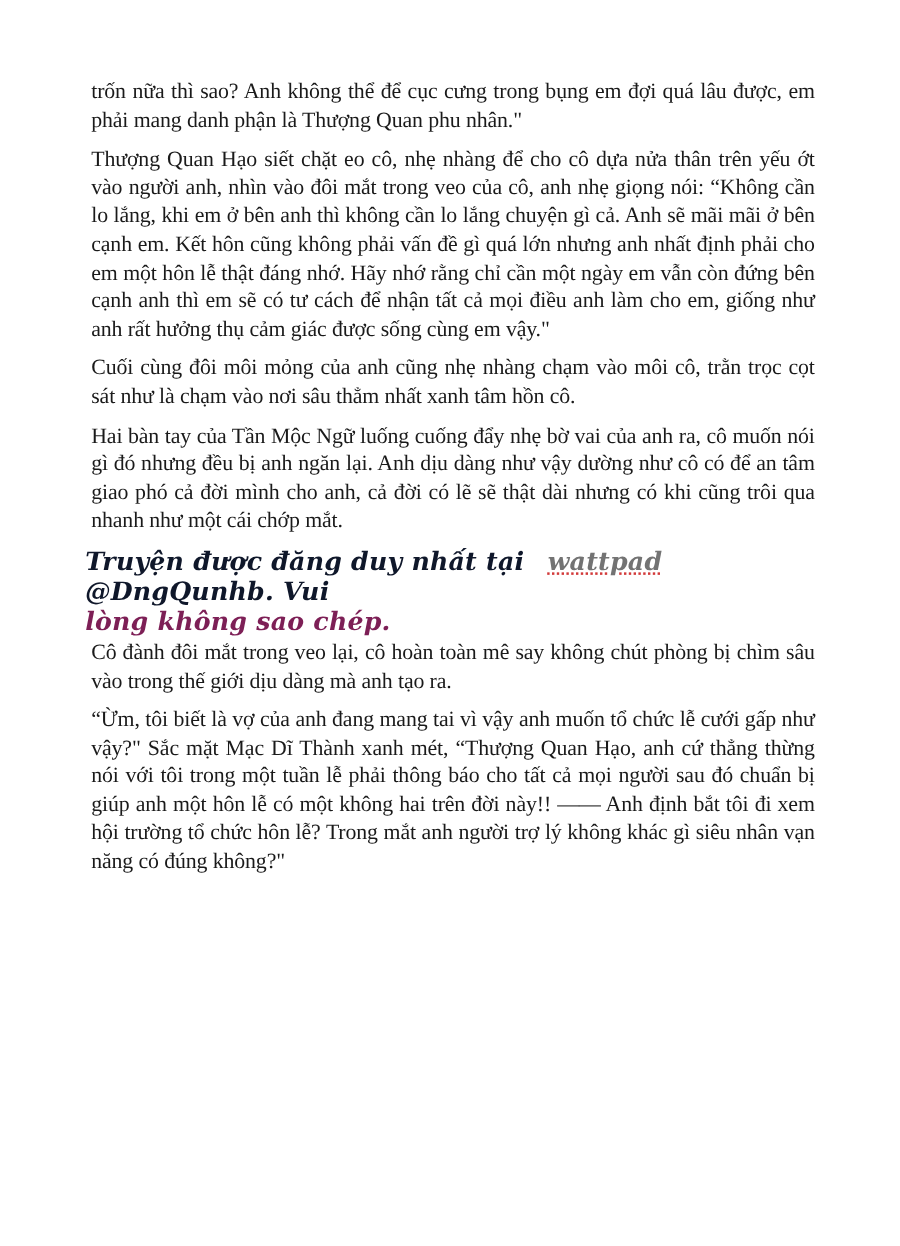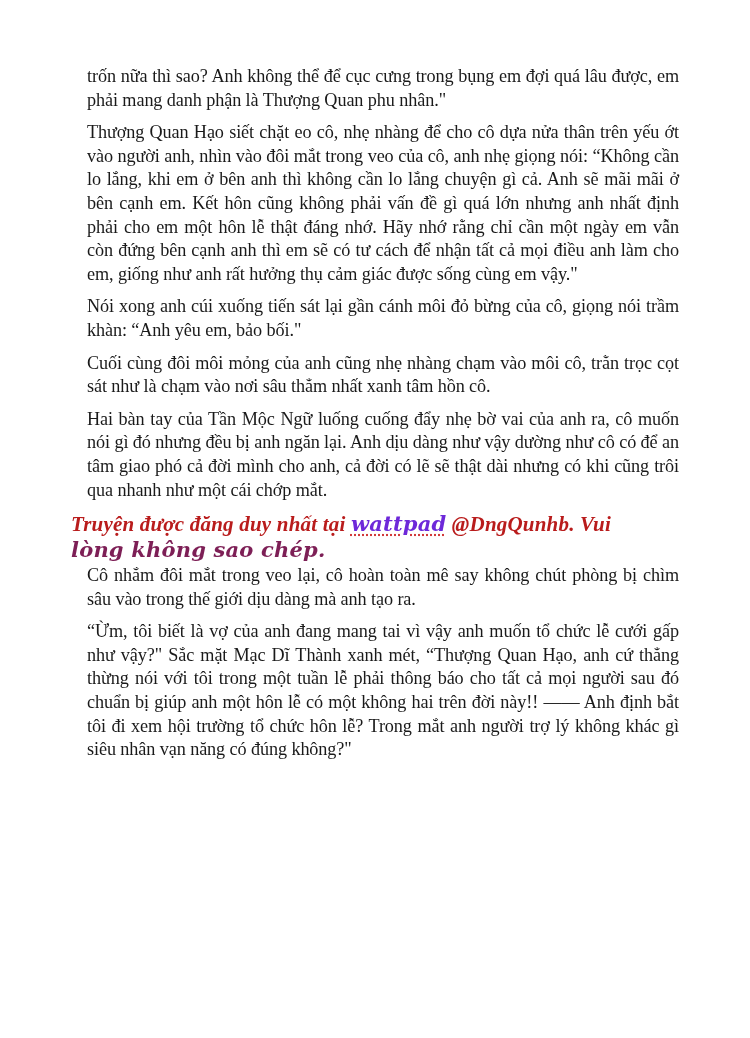--- a/index.html
+++ b/index.html
@@ -17,58 +17,57 @@
       position: absolute;
       left: 71px;
       top: 65px;
       width: 608px;
       font-family: "Liberation Serif", "DejaVu Serif", serif;
       color: #1a1a1a;
       font-size: 18.2px;
       line-height: 23.6px;
     }
     .para {
-      margin: 0 0 9px 16px;
+      margin: 0 0 9px 5px;
       text-align: justify;
       text-align-last: left;
       letter-spacing: -0.1px;
     }
     .watermark {
       margin: 6px 0 2px 0;
       font-family: "DejaVu Serif", "Liberation Serif", serif;
       font-style: italic;
       font-weight: bold;
       font-size: 21px;
       line-height: 25px;
       text-align: left;
       letter-spacing: 0.2px;
     }
     .wm-line1 {
-      color: #b91c1c;
-      font-family: Liberation Serif, serif;
+      color: #0f172a;
     }
     .wm-link {
-      color: #6d28d9;
+      color: #737373;
       text-decoration: underline dotted #d23a3a;
       text-underline-offset: 3px;
+      margin-left: 12px;
     }
     .wm-line2 {
       color: #7d1f56;
     }
   </style>
 </head>
 <body>
 
 <div class="page">
   <p class="para">trốn nữa thì sao? Anh không thể để cục cưng trong bụng em đợi quá lâu được, em phải mang danh phận là Thượng Quan phu nhân."</p>
   <p class="para">Thượng Quan Hạo siết chặt eo cô, nhẹ nhàng để cho cô dựa nửa thân trên yếu ớt vào người anh, nhìn vào đôi mắt trong veo của cô, anh nhẹ giọng nói: “Không cần lo lắng, khi em ở bên anh thì không cần lo lắng chuyện gì cả. Anh sẽ mãi mãi ở bên cạnh em. Kết hôn cũng không phải vấn đề gì quá lớn nhưng anh nhất định phải cho em một hôn lễ thật đáng nhớ. Hãy nhớ rằng chỉ cần một ngày em vẫn còn đứng bên cạnh anh thì em sẽ có tư cách để nhận tất cả mọi điều anh làm cho em, giống như anh rất hưởng thụ cảm giác được sống cùng em vậy."</p>
-  <p class="para">Nói xong anh cúi xuống tiến sát lại gần cánh môi đỏ bừng của cô, giọng nói trầm khàn: “Anh yêu em, bảo bối."</p>
   <p class="para">Cuối cùng đôi môi mỏng của anh cũng nhẹ nhàng chạm vào môi cô, trằn trọc cọt sát như là chạm vào nơi sâu thẳm nhất xanh tâm hồn cô.</p>
   <p class="para">Hai bàn tay của Tần Mộc Ngữ luống cuống đẩy nhẹ bờ vai của anh ra, cô muốn nói gì đó nhưng đều bị anh ngăn lại. Anh dịu dàng như vậy dường như cô có để an tâm giao phó cả đời mình cho anh, cả đời có lẽ sẽ thật dài nhưng có khi cũng trôi qua nhanh như một cái chớp mắt.</p>
 
   <div class="watermark">
     <span class="wm-line1">Truyện được đăng duy nhất tại </span><span class="wm-link">wattpad</span><span class="wm-line1"> @DngQunhb. Vui</span><br>
     <span class="wm-line2">lòng không sao chép.</span>
   </div>
 
-  <p class="para">Cô nhắm đôi mắt trong veo lại, cô hoàn toàn mê say không chút phòng bị chìm sâu vào trong thế giới dịu dàng mà anh tạo ra.</p>
+  <p class="para">Cô đành đôi mắt trong veo lại, cô hoàn toàn mê say không chút phòng bị chìm sâu vào trong thế giới dịu dàng mà anh tạo ra.</p>
   <p class="para">“Ừm, tôi biết là vợ của anh đang mang tai vì vậy anh muốn tổ chức lễ cưới gấp như vậy?" Sắc mặt Mạc Dĩ Thành xanh mét, “Thượng Quan Hạo, anh cứ thẳng thừng nói với tôi trong một tuần lễ phải thông báo cho tất cả mọi người sau đó chuẩn bị giúp anh một hôn lễ có một không hai trên đời này!! —— Anh định bắt tôi đi xem hội trường tổ chức hôn lễ? Trong mắt anh người trợ lý không khác gì siêu nhân vạn năng có đúng không?"</p>
 </div>
 
 </body></html>

